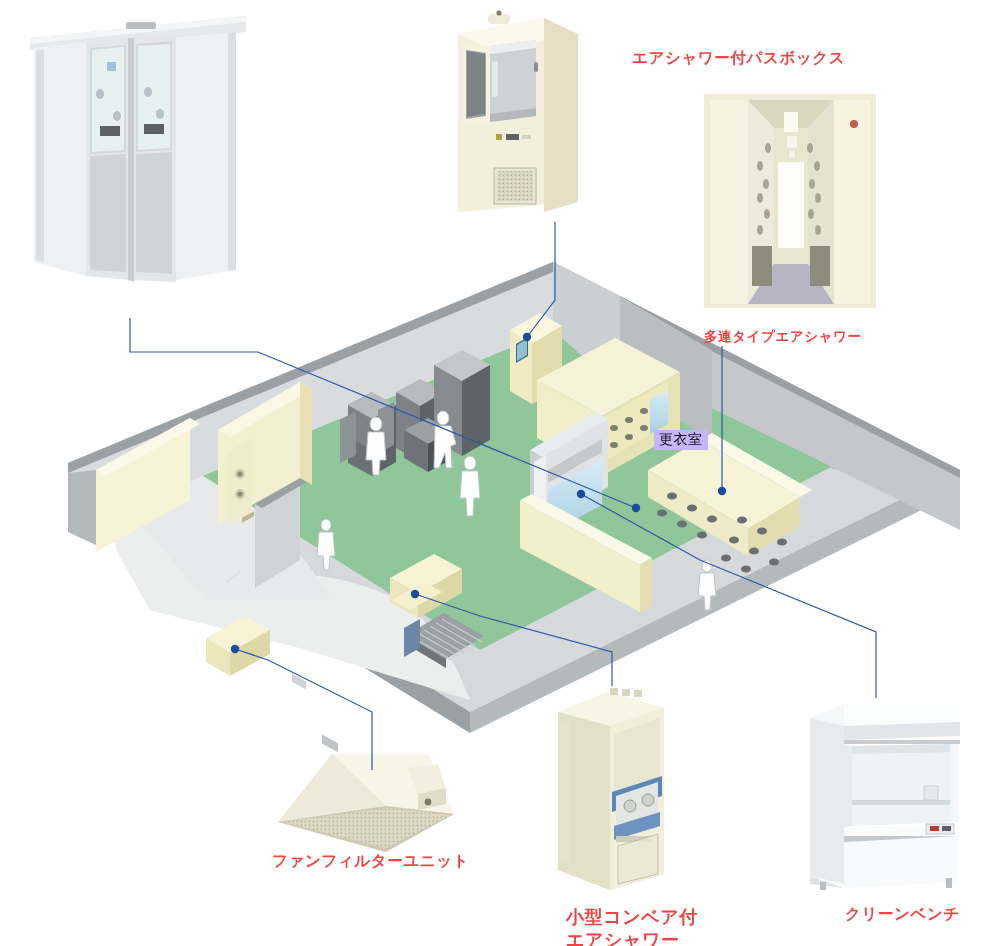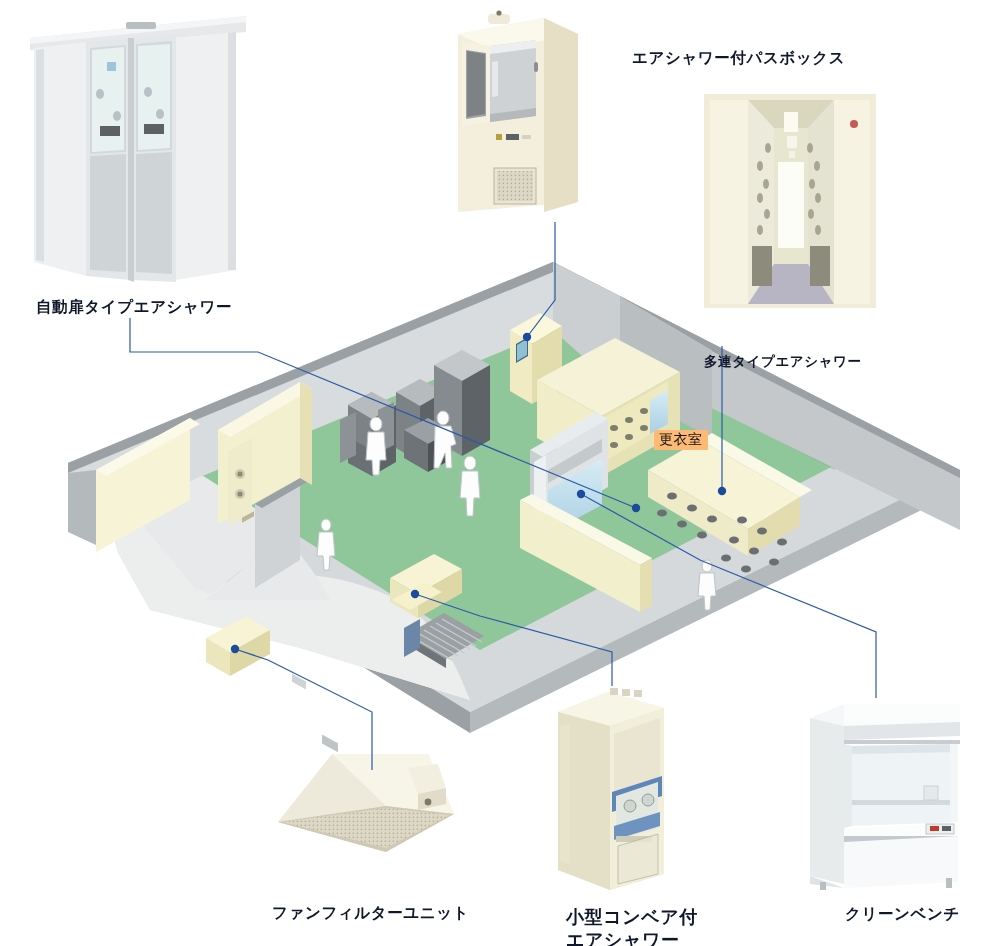--- a/index.html
+++ b/index.html
@@ -3,25 +3,25 @@
 <meta charset="utf-8">
 <style>
   html,body{margin:0;padding:0;}
   body{
     width:1000px;height:946px;position:relative;overflow:hidden;
     background:#ffffff;
     font-family:"DejaVu Sans","Liberation Sans",sans-serif;
   }
   .stage{position:absolute;left:0;top:0;width:1000px;height:946px;}
   .lbl{
-    position:absolute;color:#0f172a;font-weight:bold;font-size:15.5px;
+    position:absolute;color:#ef4444;font-weight:bold;font-size:15.5px;
     letter-spacing:.6px;line-height:1.25;white-space:pre-line;
   }
   .roomtag{
-    position:absolute;background:#fdba74;color:#111;
+    position:absolute;background:#c4b5fd;color:#111;
     font-size:14px;padding:2px 5px 3px 5px;line-height:1.1;
     letter-spacing:.5px;
   }
   svg.layer{position:absolute;left:0;top:0;width:1000px;height:946px;overflow:visible;}
   .photo{position:absolute;}
   .photo svg{display:block;}
 </style>
 </head>
 <body>
 
@@ -421,27 +421,26 @@
     <g fill="#1a4b9c">
       <circle cx="636" cy="508" r="4.2"></circle>
       <circle cx="527" cy="337" r="4.2"></circle>
       <circle cx="722" cy="491" r="4.2"></circle>
       <circle cx="235" cy="649" r="4.2"></circle>
       <circle cx="415" cy="594" r="4.2"></circle>
       <circle cx="581" cy="494" r="4.2"></circle>
     </g>
   </svg>
 
-  <div class="lbl" style="left:36px;top:298px;">自動扉タイプエアシャワー</div>
 
   <div class="lbl" style="left:632px;top:49px;">エアシャワー付パスボックス</div>
 
-  <div class="lbl" style="left:704px;top:328px;font-size:13.5px;margin-top:25px;">多連タイプエアシャワー</div>
-
-  <div class="lbl" style="left:272px;top:904px;">ファンフィルターユニット</div>
+  <div class="lbl" style="left:704px;top:328px;font-size:13.5px;">多連タイプエアシャワー</div>
+
+  <div class="lbl" style="left:272px;top:852px;">ファンフィルターユニット</div>
 
   <div class="lbl" style="left:566px;top:906px;font-size:18px;">小型コンベア付
 エアシャワー</div>
 
   <div class="lbl" style="left:845px;top:906px;font-family:Liberation Mono, monospace;">クリーンベンチ</div>
 
   <div class="roomtag" style="left:654px;top:430px;">更衣室</div>
 
 </div>
 

